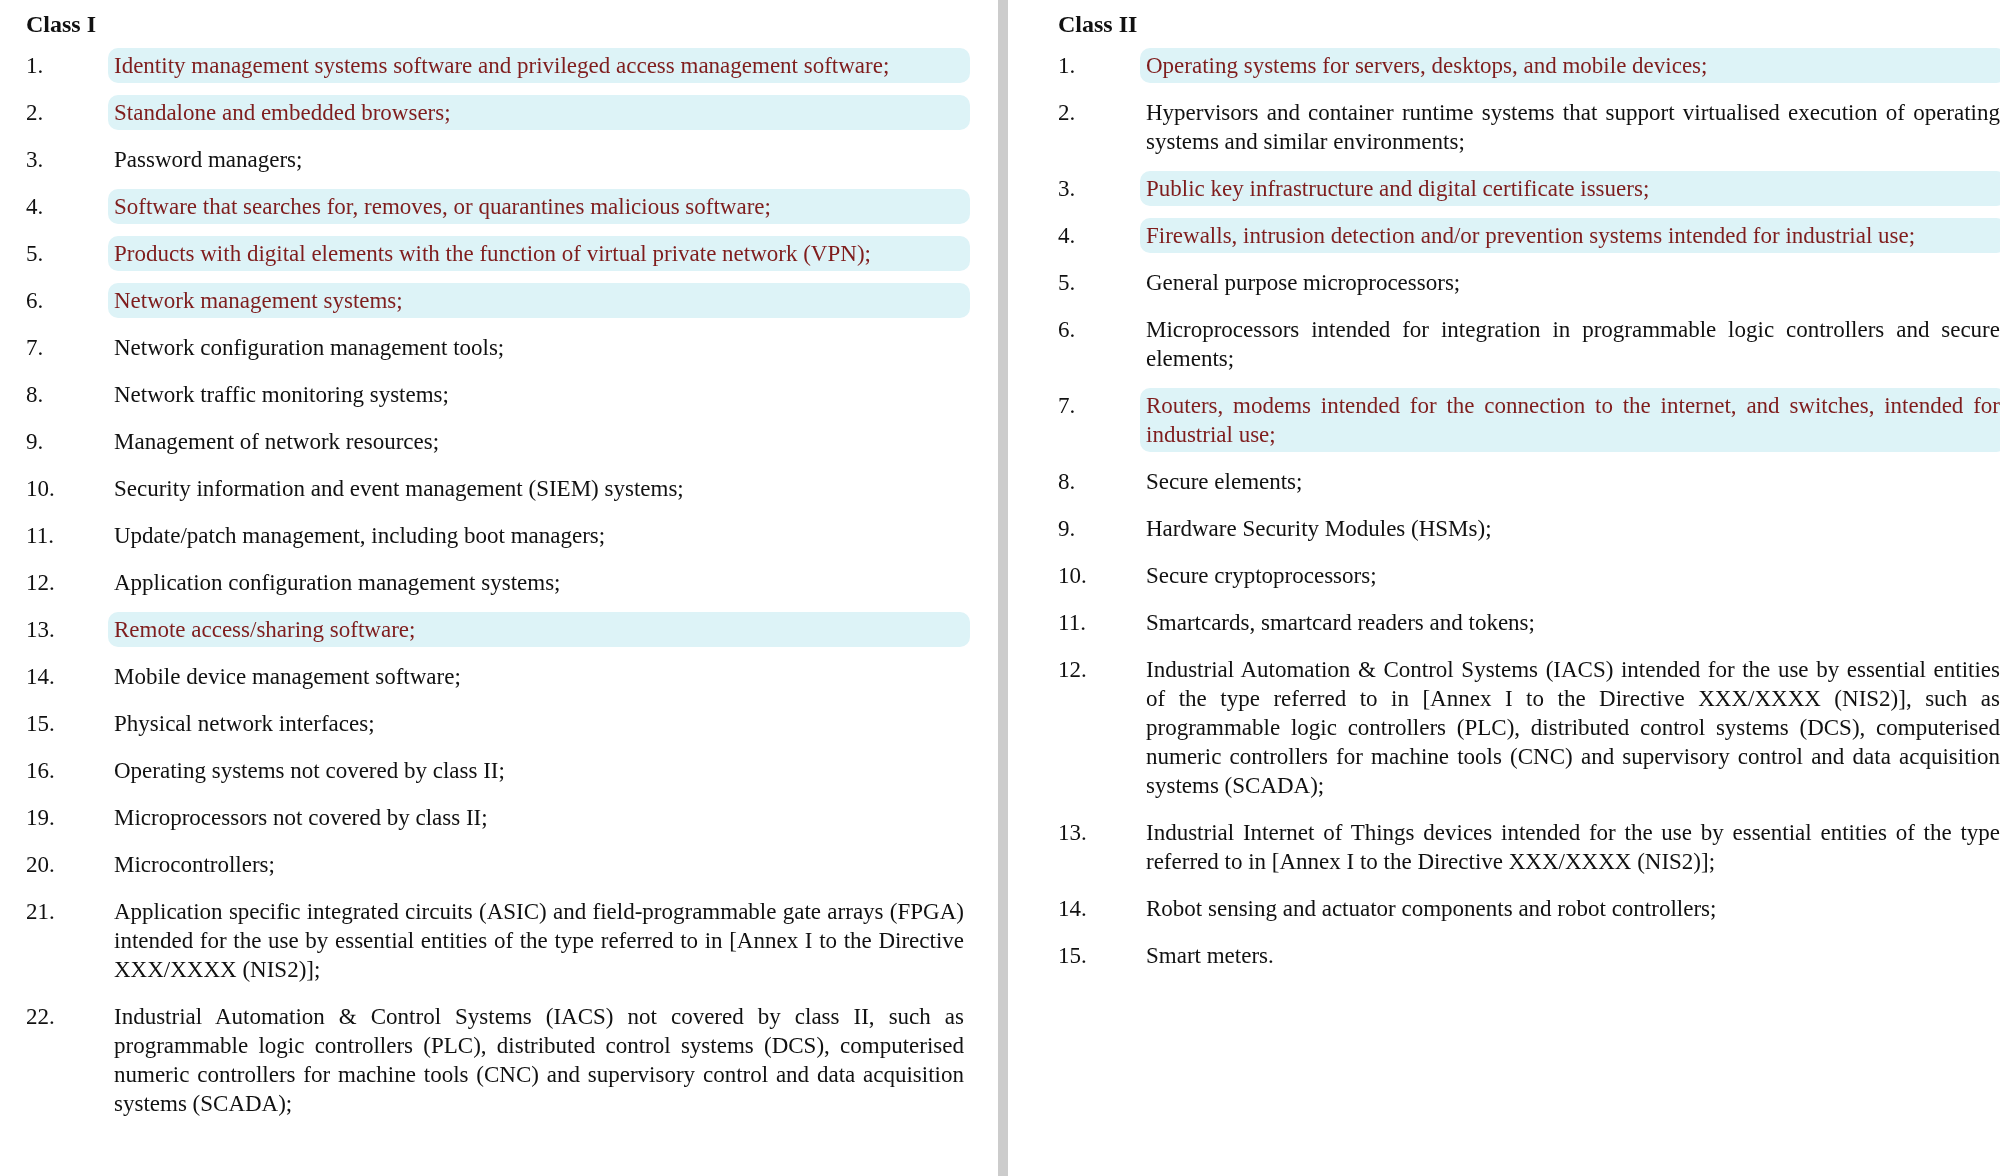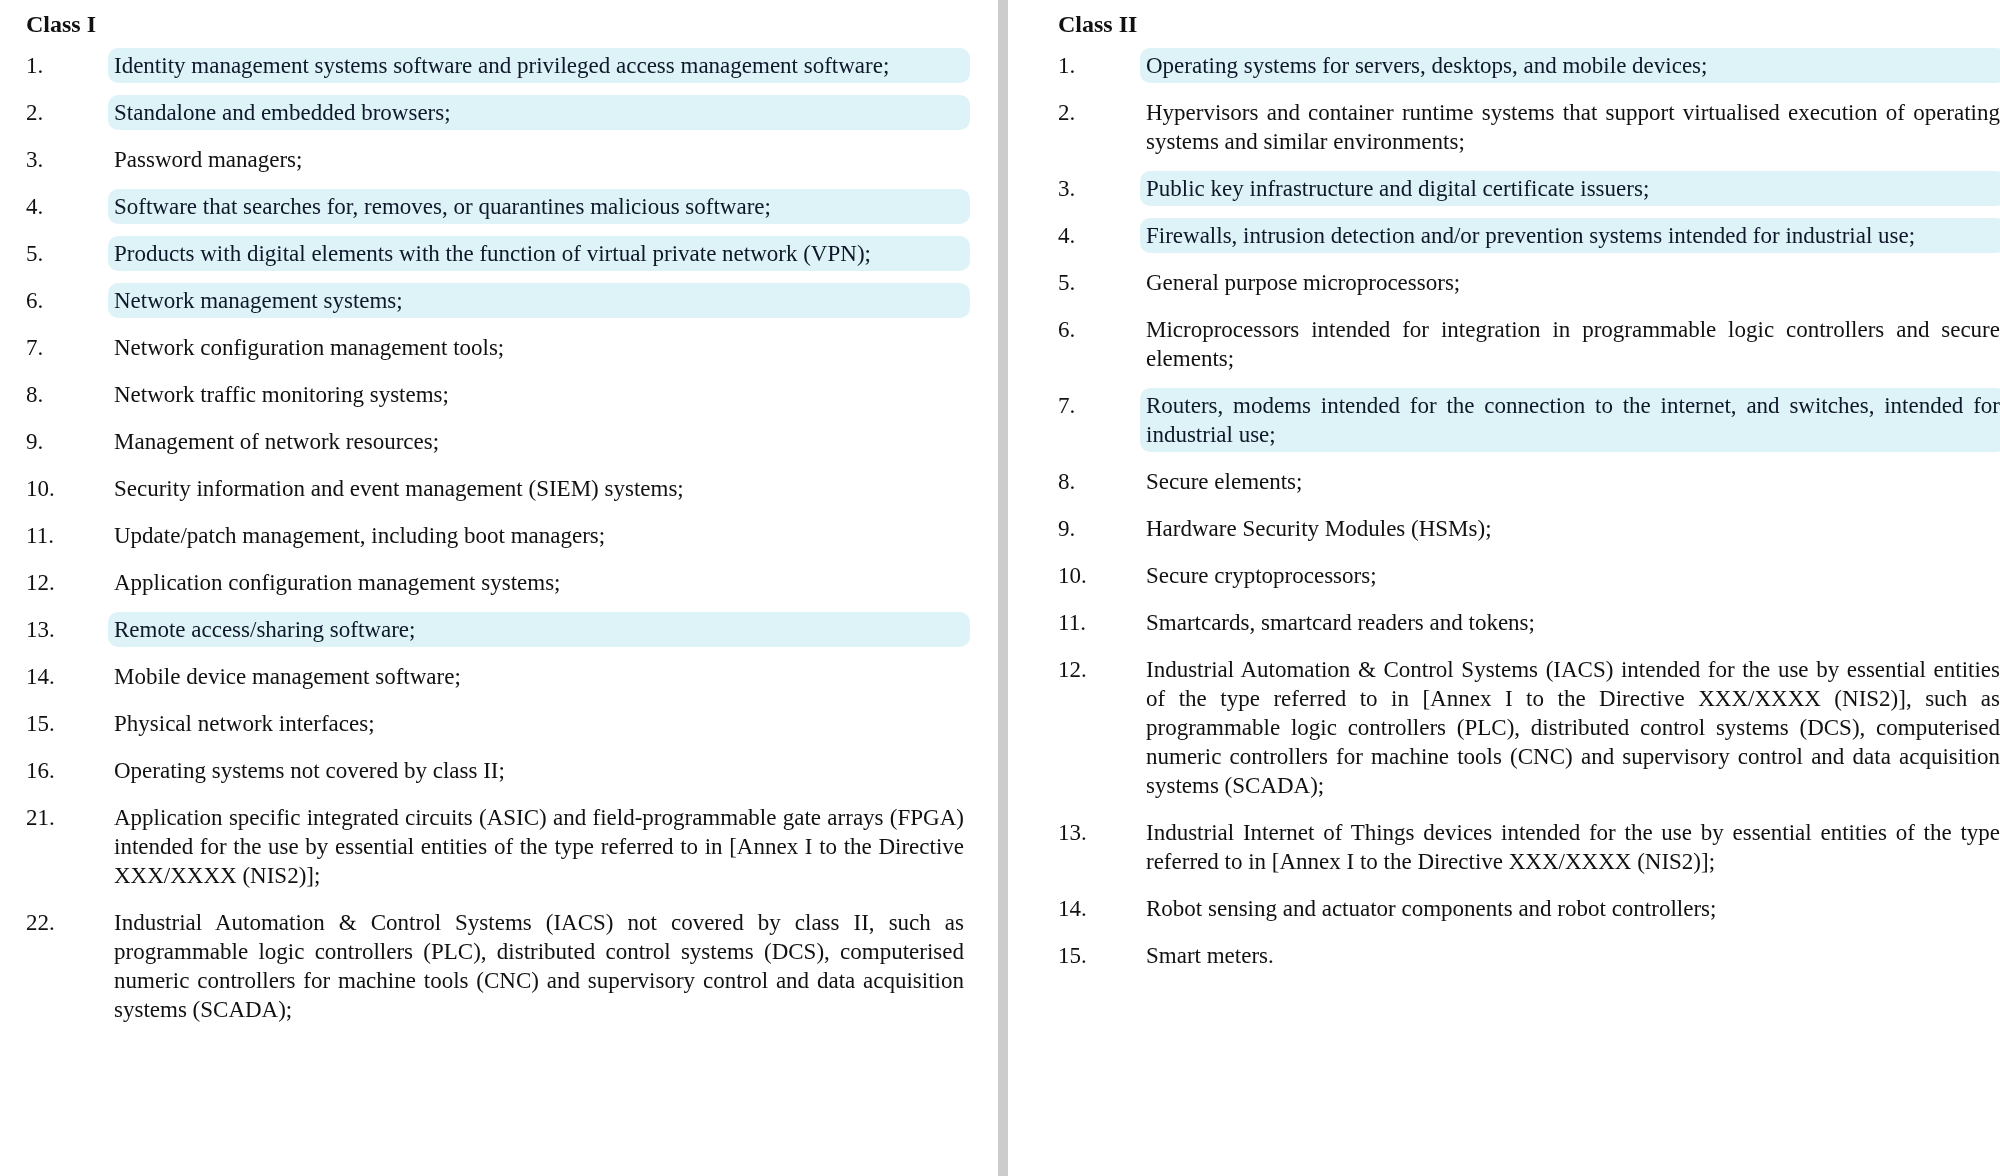--- a/index.html
+++ b/index.html
@@ -26,21 +26,21 @@
   .col-right ol.items { left: 30px; width: 948px; }
   li.item {
     display: flex; align-items: flex-start; font-size: 23px; line-height: 29px;
     margin-bottom: 12px;
   }
   .num { flex: 0 0 88px; padding-top: 3px; }
   .txt {
     flex: 1; text-align: justify; padding: 3px 6px 3px 6px; margin-left: -6px;
     border-radius: 10px;
   }
-  .txt.hl { background: #ddf3f7; color: #0f172a; }
+  .txt.hl { background: #ddf3f7; color: #7f1d1d; }
 </style>
 </head>
 <body>
 
 <section class="col col-left">
   <h2 class="heading">Class I</h2>
   <ol class="items">
       <li class="item">
         <span class="num">1.</span>
         <span class="txt hl">Identity management systems software and privileged access management software;</span>
@@ -97,20 +97,28 @@
         <span class="num">14.</span>
         <span class="txt">Mobile device management software;</span>
       </li>
       <li class="item">
         <span class="num">15.</span>
         <span class="txt">Physical network interfaces;</span>
       </li>
       <li class="item">
         <span class="num">16.</span>
         <span class="txt">Operating systems not covered by class II;</span>
+      </li>
+      <li class="item">
+        <span class="num">19.</span>
+        <span class="txt">Microprocessors not covered by class II;</span>
+      </li>
+      <li class="item">
+        <span class="num">20.</span>
+        <span class="txt">Microcontrollers;</span>
       </li>
       <li class="item">
         <span class="num">21.</span>
         <span class="txt">Application specific integrated circuits (ASIC) and field-programmable gate arrays (FPGA) intended for the use by essential entities of the type referred to in [Annex I to the Directive XXX/XXXX (NIS2)];</span>
       </li>
       <li class="item">
         <span class="num">22.</span>
         <span class="txt">Industrial Automation &amp; Control Systems (IACS) not covered by class II, such as programmable logic controllers (PLC), distributed control systems (DCS), computerised numeric controllers for machine tools (CNC) and supervisory control and data acquisition systems (SCADA);</span>
       </li>
     </ol>

